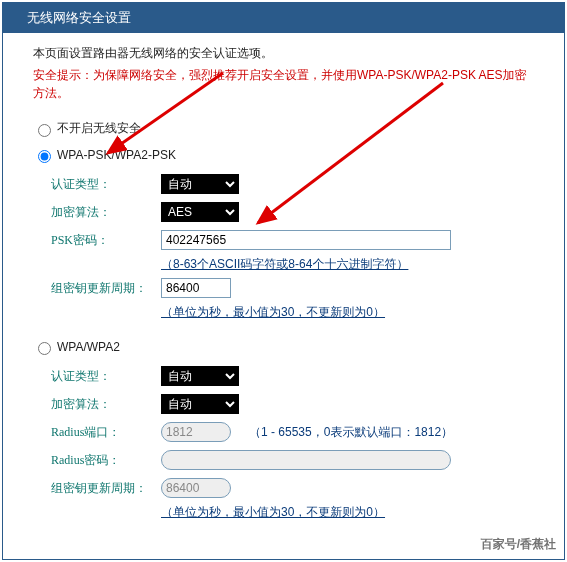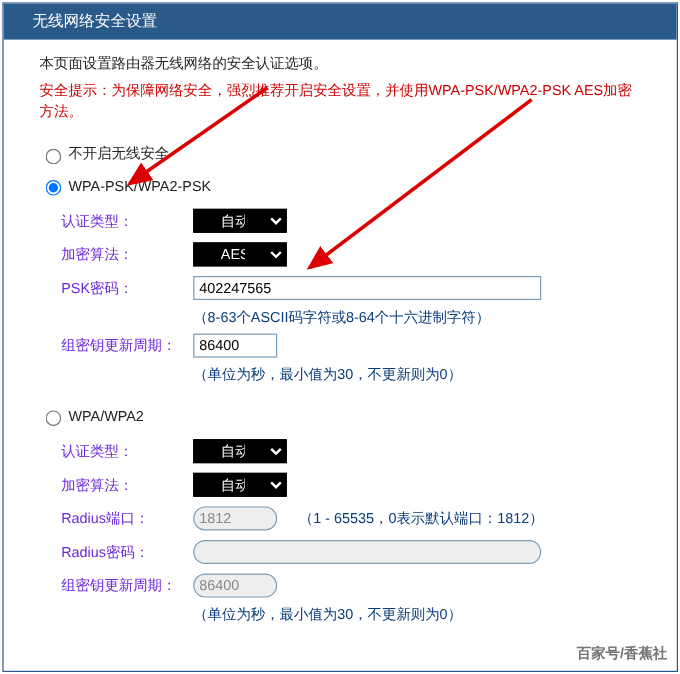--- a/index.html
+++ b/index.html
@@ -38,35 +38,37 @@
   margin-bottom: 18px;
 }
 .form-row {
   display: flex;
   align-items: center;
   min-height: 26px;
   margin-bottom: 2px;
 }
 .form-label {
   width: 110px;
-  color: #6d28d9;
+  color: #0f766e;
   flex-shrink: 0;
+  font-family: Liberation Serif, serif;
 }
 .hint-row {
   margin-left: 110px;
   color: #0a3b7a;
   margin-bottom: 2px;
   line-height: 18px;
+  text-decoration: underline;
 }
 select {
   background: #000;
   color: #fff;
   border: 1px solid #000;
   font-size: 12px;
-  padding: 1px 18px;
+  padding: 1px 2px;
   height: 20px;
   width: 78px;
 }
 input[type="text"], input[type="password"] {
   border: 1px solid #7a9db8;
   padding: 2px 4px;
   font-size: 12px;
   height: 20px;
 }
 .psk-input { width: 290px; }

